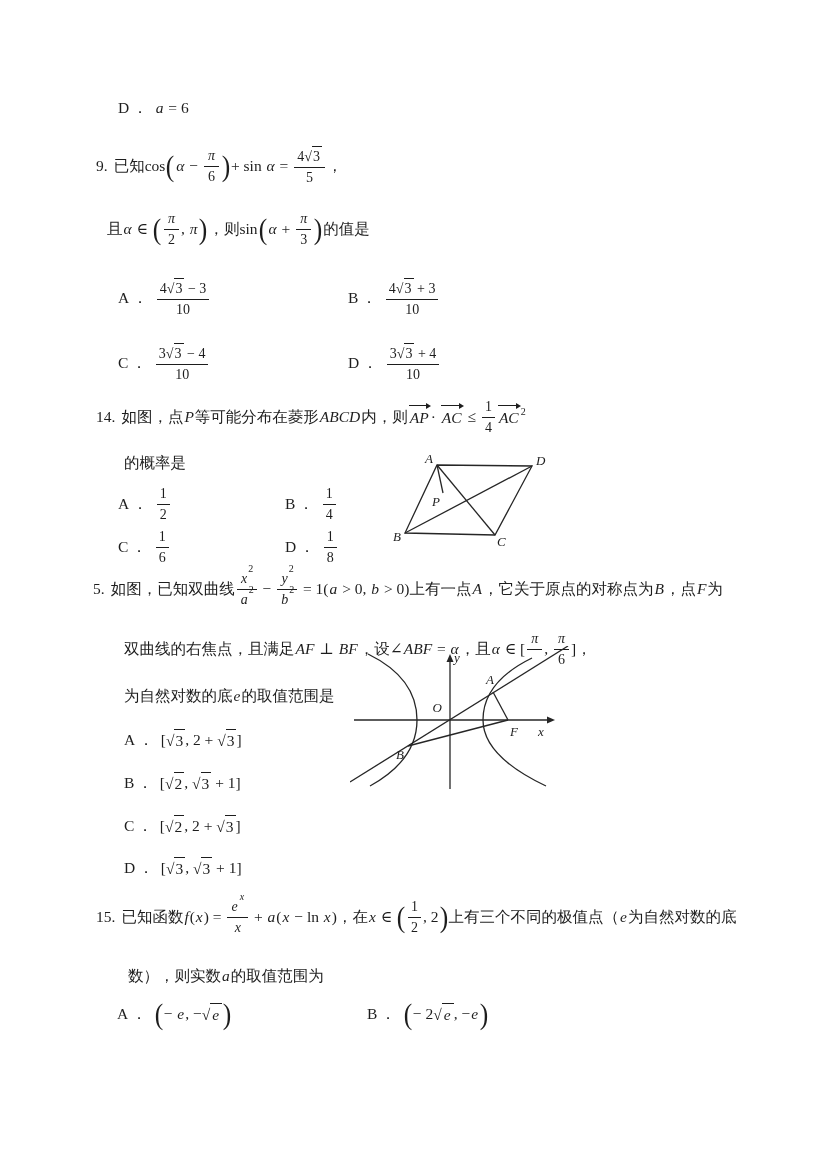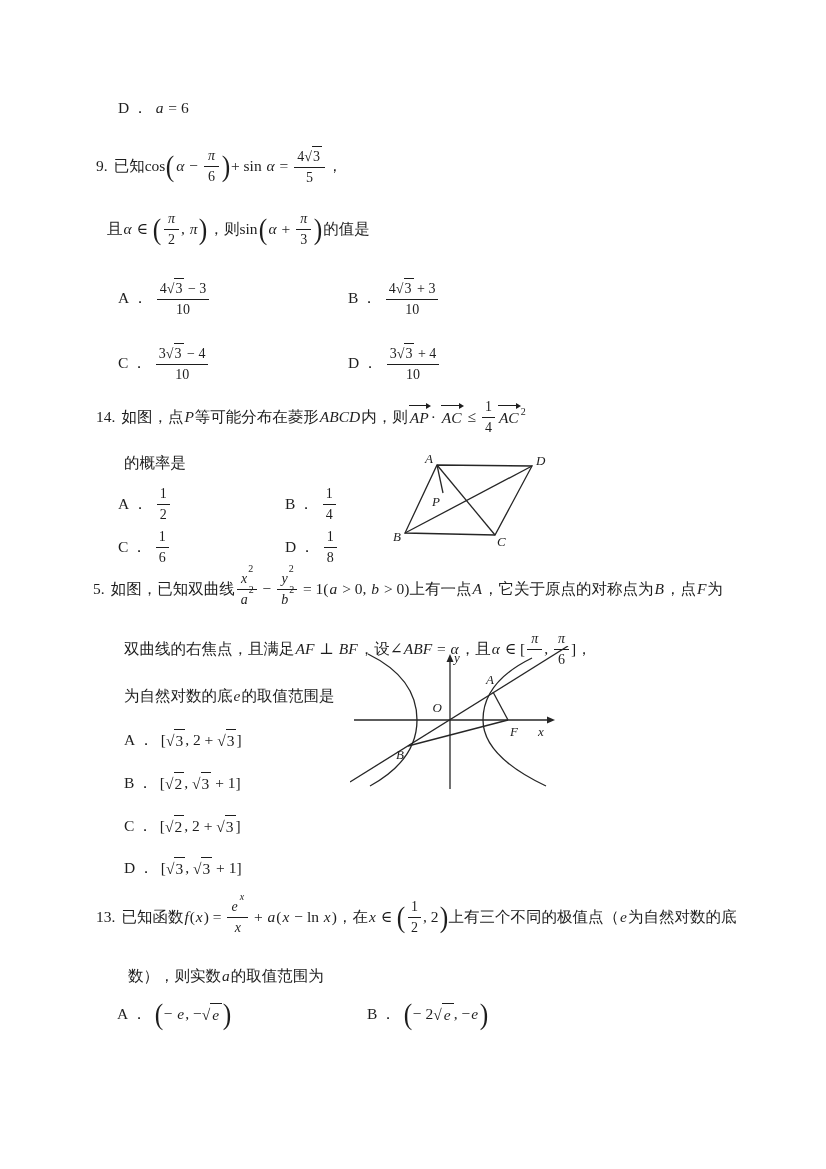--- a/index.html
+++ b/index.html
@@ -160,21 +160,21 @@
     </g>
     <text x="92" y="66" text-anchor="end">O</text>
     <text x="104" y="16">y</text>
     <text x="188" y="90">x</text>
     <text x="140" y="38" text-anchor="middle">A</text>
     <text x="50" y="113" text-anchor="middle">B</text>
     <text x="160" y="90">F</text>
   </svg>
 
   <div class="line" style="left:96px;top:898px">
-    <span class="qnum">13.</span>
+    <span class="qnum">15.</span>
     <span class="math"><span class="c">已知函数</span><span class="v">f</span><span class="t">(</span><span class="v">x</span><span class="t">) = </span><span class="frac"><span class="num"><span class="v">e</span><span class="sup v">x</span></span><span class="den"><span class="v">x</span></span></span><span class="t"> + </span><span class="v">a</span><span class="t">(</span><span class="v">x</span><span class="t"> − ln </span><span class="v">x</span><span class="t">)</span><span class="c">，在</span><span class="v">x</span><span class="t"> ∈ </span><span class="big">(</span><span class="frac"><span class="num"><span class="t">1</span></span><span class="den"><span class="t">2</span></span></span><span class="t">, 2</span><span class="big">)</span><span class="c">上有三个不同的极值点（</span><span class="v">e</span><span class="c">为自然对数的底</span></span>
   </div>
   <div class="line" style="left:128px;top:966px">
     <span class="math"><span class="c">数），则实数</span><span class="v">a</span><span class="c">的取值范围为</span></span>
   </div>
   <div class="line" style="left:117px;top:1003px">
     <span class="opt-label">A</span>
     <span class="opt-sep">．</span>
     <span class="math"><span class="big">(</span><span class="t">− </span><span class="v">e</span><span class="t">, −</span><span class="sqrt"><span class="sqrt-sym">√</span><span class="rad"><span class="v">e</span></span></span><span class="big">)</span></span>
   </div>

